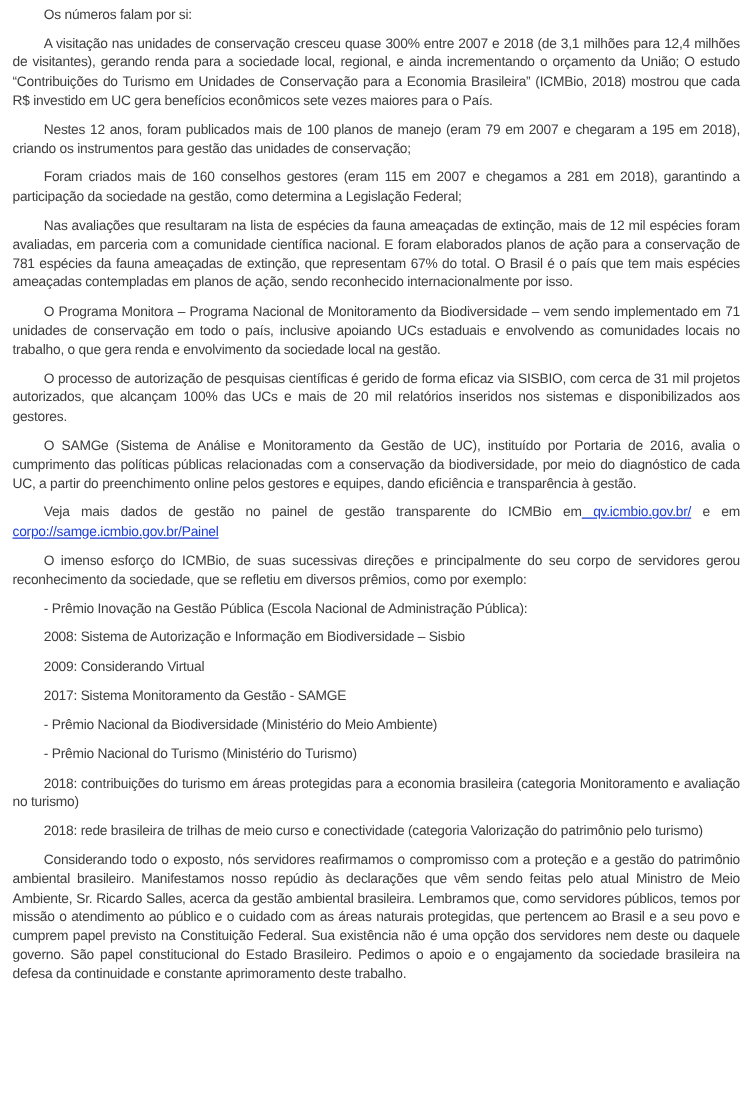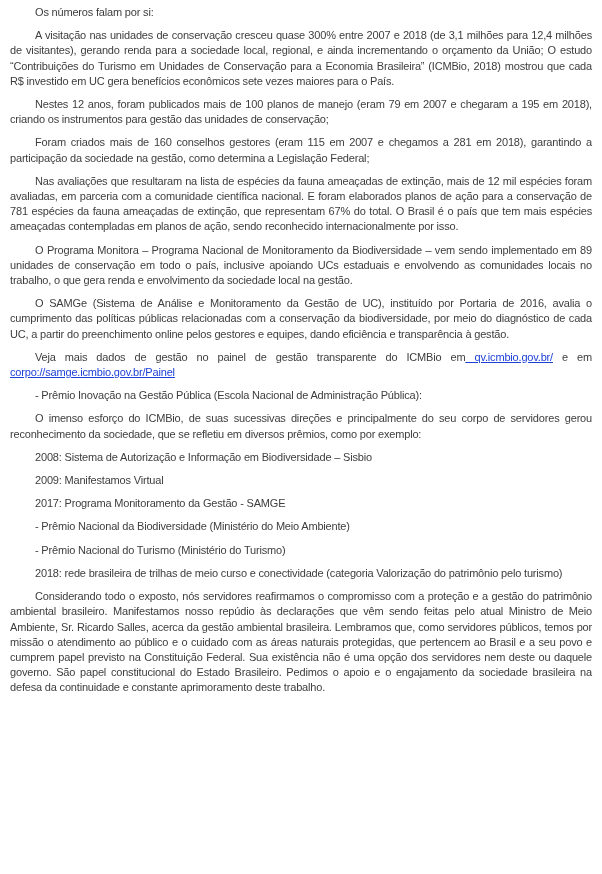--- a/index.html
+++ b/index.html
@@ -33,26 +33,28 @@
 </head>
 <body>
 
 <main class="doc">
   <div>
       <p class="para">Os números falam por si:</p>
       <p class="para">A visitação nas unidades de conservação cresceu quase 300% entre 2007 e 2018 (de 3,1 milhões para 12,4 milhões de visitantes), gerando renda para a sociedade local, regional, e ainda incrementando o orçamento da União; O estudo “Contribuições do Turismo em Unidades de Conservação para a Economia Brasileira” (ICMBio, 2018) mostrou que cada R$ investido em UC gera benefícios econômicos sete vezes maiores para o País.</p>
       <p class="para">Nestes 12 anos, foram publicados mais de 100 planos de manejo (eram 79 em 2007 e chegaram a 195 em 2018), criando os instrumentos para gestão das unidades de conservação;</p>
       <p class="para">Foram criados mais de 160 conselhos gestores (eram 115 em 2007 e chegamos a 281 em 2018), garantindo a participação da sociedade na gestão, como determina a Legislação Federal;</p>
       <p class="para">Nas avaliações que resultaram na lista de espécies da fauna ameaçadas de extinção, mais de 12 mil espécies foram avaliadas, em parceria com a comunidade científica nacional. E foram elaborados planos de ação para a conservação de 781 espécies da fauna ameaçadas de extinção, que representam 67% do total. O Brasil é o país que tem mais espécies ameaçadas contempladas em planos de ação, sendo reconhecido internacionalmente por isso.</p>
-      <p class="para">O Programa Monitora – Programa Nacional de Monitoramento da Biodiversidade – vem sendo implementado em 89 unidades de conservação em todo o país, inclusive apoiando UCs estaduais e envolvendo as comunidades locais no trabalho, o que gera renda e envolvimento da sociedade local na gestão.</p>
+      <p class="para">O Programa Monitora – Programa Nacional de Monitoramento da Biodiversidade – vem sendo implementado em 71 unidades de conservação em todo o país, inclusive apoiando UCs estaduais e envolvendo as comunidades locais no trabalho, o que gera renda e envolvimento da sociedade local na gestão.</p>
+      <p class="para">O processo de autorização de pesquisas científicas é gerido de forma eficaz via SISBIO, com cerca de 31 mil projetos autorizados, que alcançam 100% das UCs e mais de 20 mil relatórios inseridos nos sistemas e disponibilizados aos gestores.</p>
       <p class="para">O SAMGe (Sistema de Análise e Monitoramento da Gestão de UC), instituído por Portaria de 2016, avalia o cumprimento das políticas públicas relacionadas com a conservação da biodiversidade, por meio do diagnóstico de cada UC, a partir do preenchimento online pelos gestores e equipes, dando eficiência e transparência à gestão.</p>
       <p class="para"><span>Veja mais dados de gestão no painel de gestão transparente do ICMBio em</span><a class="doc-link" href="#"> qv.icmbio.gov.br/</a><span> e em </span><a class="doc-link" href="#">corpo://samge.icmbio.gov.br/Painel</a></p>
+      <p class="para">O imenso esforço do ICMBio, de suas sucessivas direções e principalmente do seu corpo de servidores gerou reconhecimento da sociedade, que se refletiu em diversos prêmios, como por exemplo:</p>
       <p class="para">- Prêmio Inovação na Gestão Pública (Escola Nacional de Administração Pública):</p>
-      <p class="para">O imenso esforço do ICMBio, de suas sucessivas direções e principalmente do seu corpo de servidores gerou reconhecimento da sociedade, que se refletiu em diversos prêmios, como por exemplo:</p>
       <p class="para">2008: Sistema de Autorização e Informação em Biodiversidade – Sisbio</p>
-      <p class="para">2009: Manifestamos Virtual</p>
-      <p class="para">2017: Programa Monitoramento da Gestão - SAMGE</p>
+      <p class="para">2009: Considerando Virtual</p>
+      <p class="para">2017: Sistema Monitoramento da Gestão - SAMGE</p>
       <p class="para">- Prêmio Nacional da Biodiversidade (Ministério do Meio Ambiente)</p>
       <p class="para">- Prêmio Nacional do Turismo (Ministério do Turismo)</p>
+      <p class="para">2018: contribuições do turismo em áreas protegidas para a economia brasileira (categoria Monitoramento e avaliação no turismo)</p>
       <p class="para">2018: rede brasileira de trilhas de meio curso e conectividade (categoria Valorização do patrimônio pelo turismo)</p>
       <p class="para">Considerando todo o exposto, nós servidores reafirmamos o compromisso com a proteção e a gestão do patrimônio ambiental brasileiro. Manifestamos nosso repúdio às declarações que vêm sendo feitas pelo atual Ministro de Meio Ambiente, Sr. Ricardo Salles, acerca da gestão ambiental brasileira. Lembramos que, como servidores públicos, temos por missão o atendimento ao público e o cuidado com as áreas naturais protegidas, que pertencem ao Brasil e a seu povo e cumprem papel previsto na Constituição Federal. Sua existência não é uma opção dos servidores nem deste ou daquele governo. São papel constitucional do Estado Brasileiro. Pedimos o apoio e o engajamento da sociedade brasileira na defesa da continuidade e constante aprimoramento deste trabalho.</p>
     </div>
 </main>
 
 </body></html>

